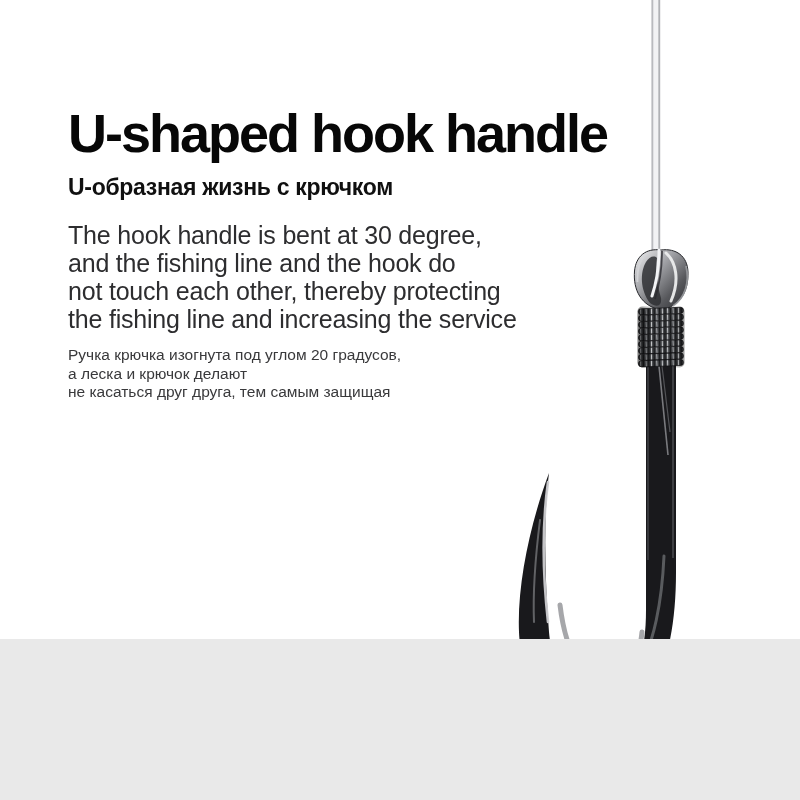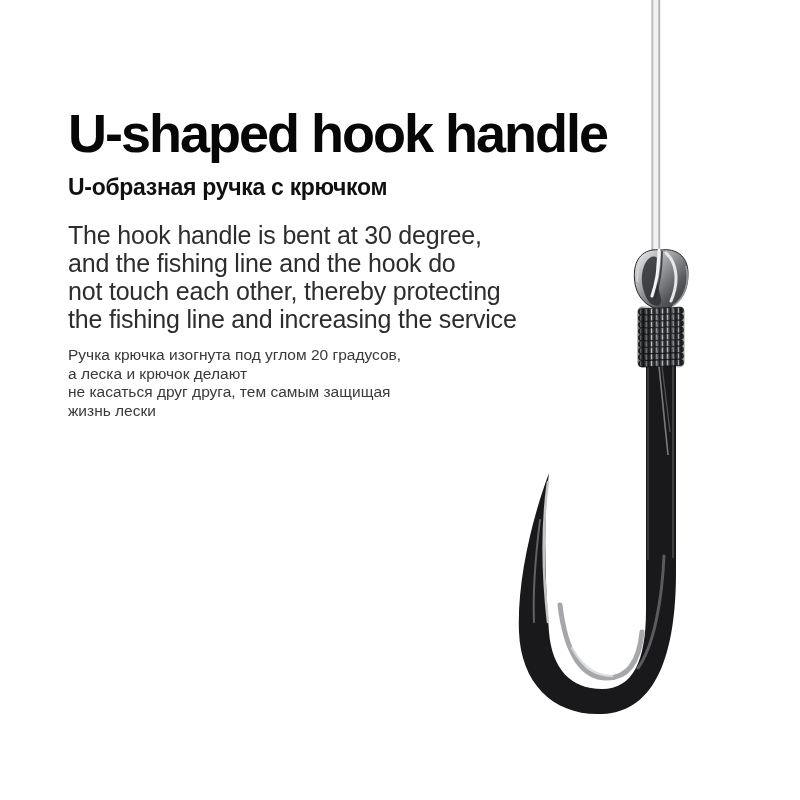--- a/index.html
+++ b/index.html
@@ -1,18 +1,18 @@
 <!DOCTYPE html>
 <html><head>
 <meta charset="utf-8">
 <style>
   html,body{margin:0;padding:0;background:#e9e9e9;}
   .canvas{
     position:relative;
-    width:800px;height:800px;
+    width:800px;height:639px;
     background:#ffffff;
     overflow:hidden;
     font-family:"Liberation Sans","DejaVu Sans",sans-serif;
   }
   .copy{
     position:absolute;
     left:68px;top:106px;width:585px;
   }
   .title{
     margin:0;
@@ -48,34 +48,33 @@
   .ln{display:block;white-space:nowrap;}
   .hook-svg{position:absolute;left:0;top:0;pointer-events:none;}
 </style>
 </head>
 <body>
 
 <div class="canvas">
 
   <section class="copy">
     <h1 class="title">U-shaped hook handle</h1>
-    <h2 class="subtitle">U-образная ручка с крючком</h2>
+    <h2 class="subtitle">U-образная жизнь с крючком</h2>
 
     <p class="desc-en">
       <span class="ln">The hook handle is bent at 30 degree,</span>
       <span class="ln">and the fishing line and the hook do</span>
       <span class="ln">not touch each other, thereby protecting</span>
       <span class="ln">the fishing line and increasing the service</span>
     </p>
 
     <p class="desc-ru">
       <span class="ln">Ручка крючка изогнута под углом 20 градусов,</span>
       <span class="ln">а леска и крючок делают</span>
       <span class="ln">не касаться друг друга, тем самым защищая</span>
-      <span class="ln">жизнь лески</span>
     </p>
   </section>
 
   <svg class="hook-svg" width="800" height="800" viewBox="0 0 800 800" aria-hidden="true">
     <defs>
       <linearGradient id="spadeGrad" x1="0" y1="0" x2="1" y2="1">
         <stop offset="0" stop-color="#f2f2f3"></stop>
         <stop offset="0.35" stop-color="#a9aaae"></stop>
         <stop offset="0.7" stop-color="#57585c"></stop>
         <stop offset="1" stop-color="#2c2d31"></stop>

